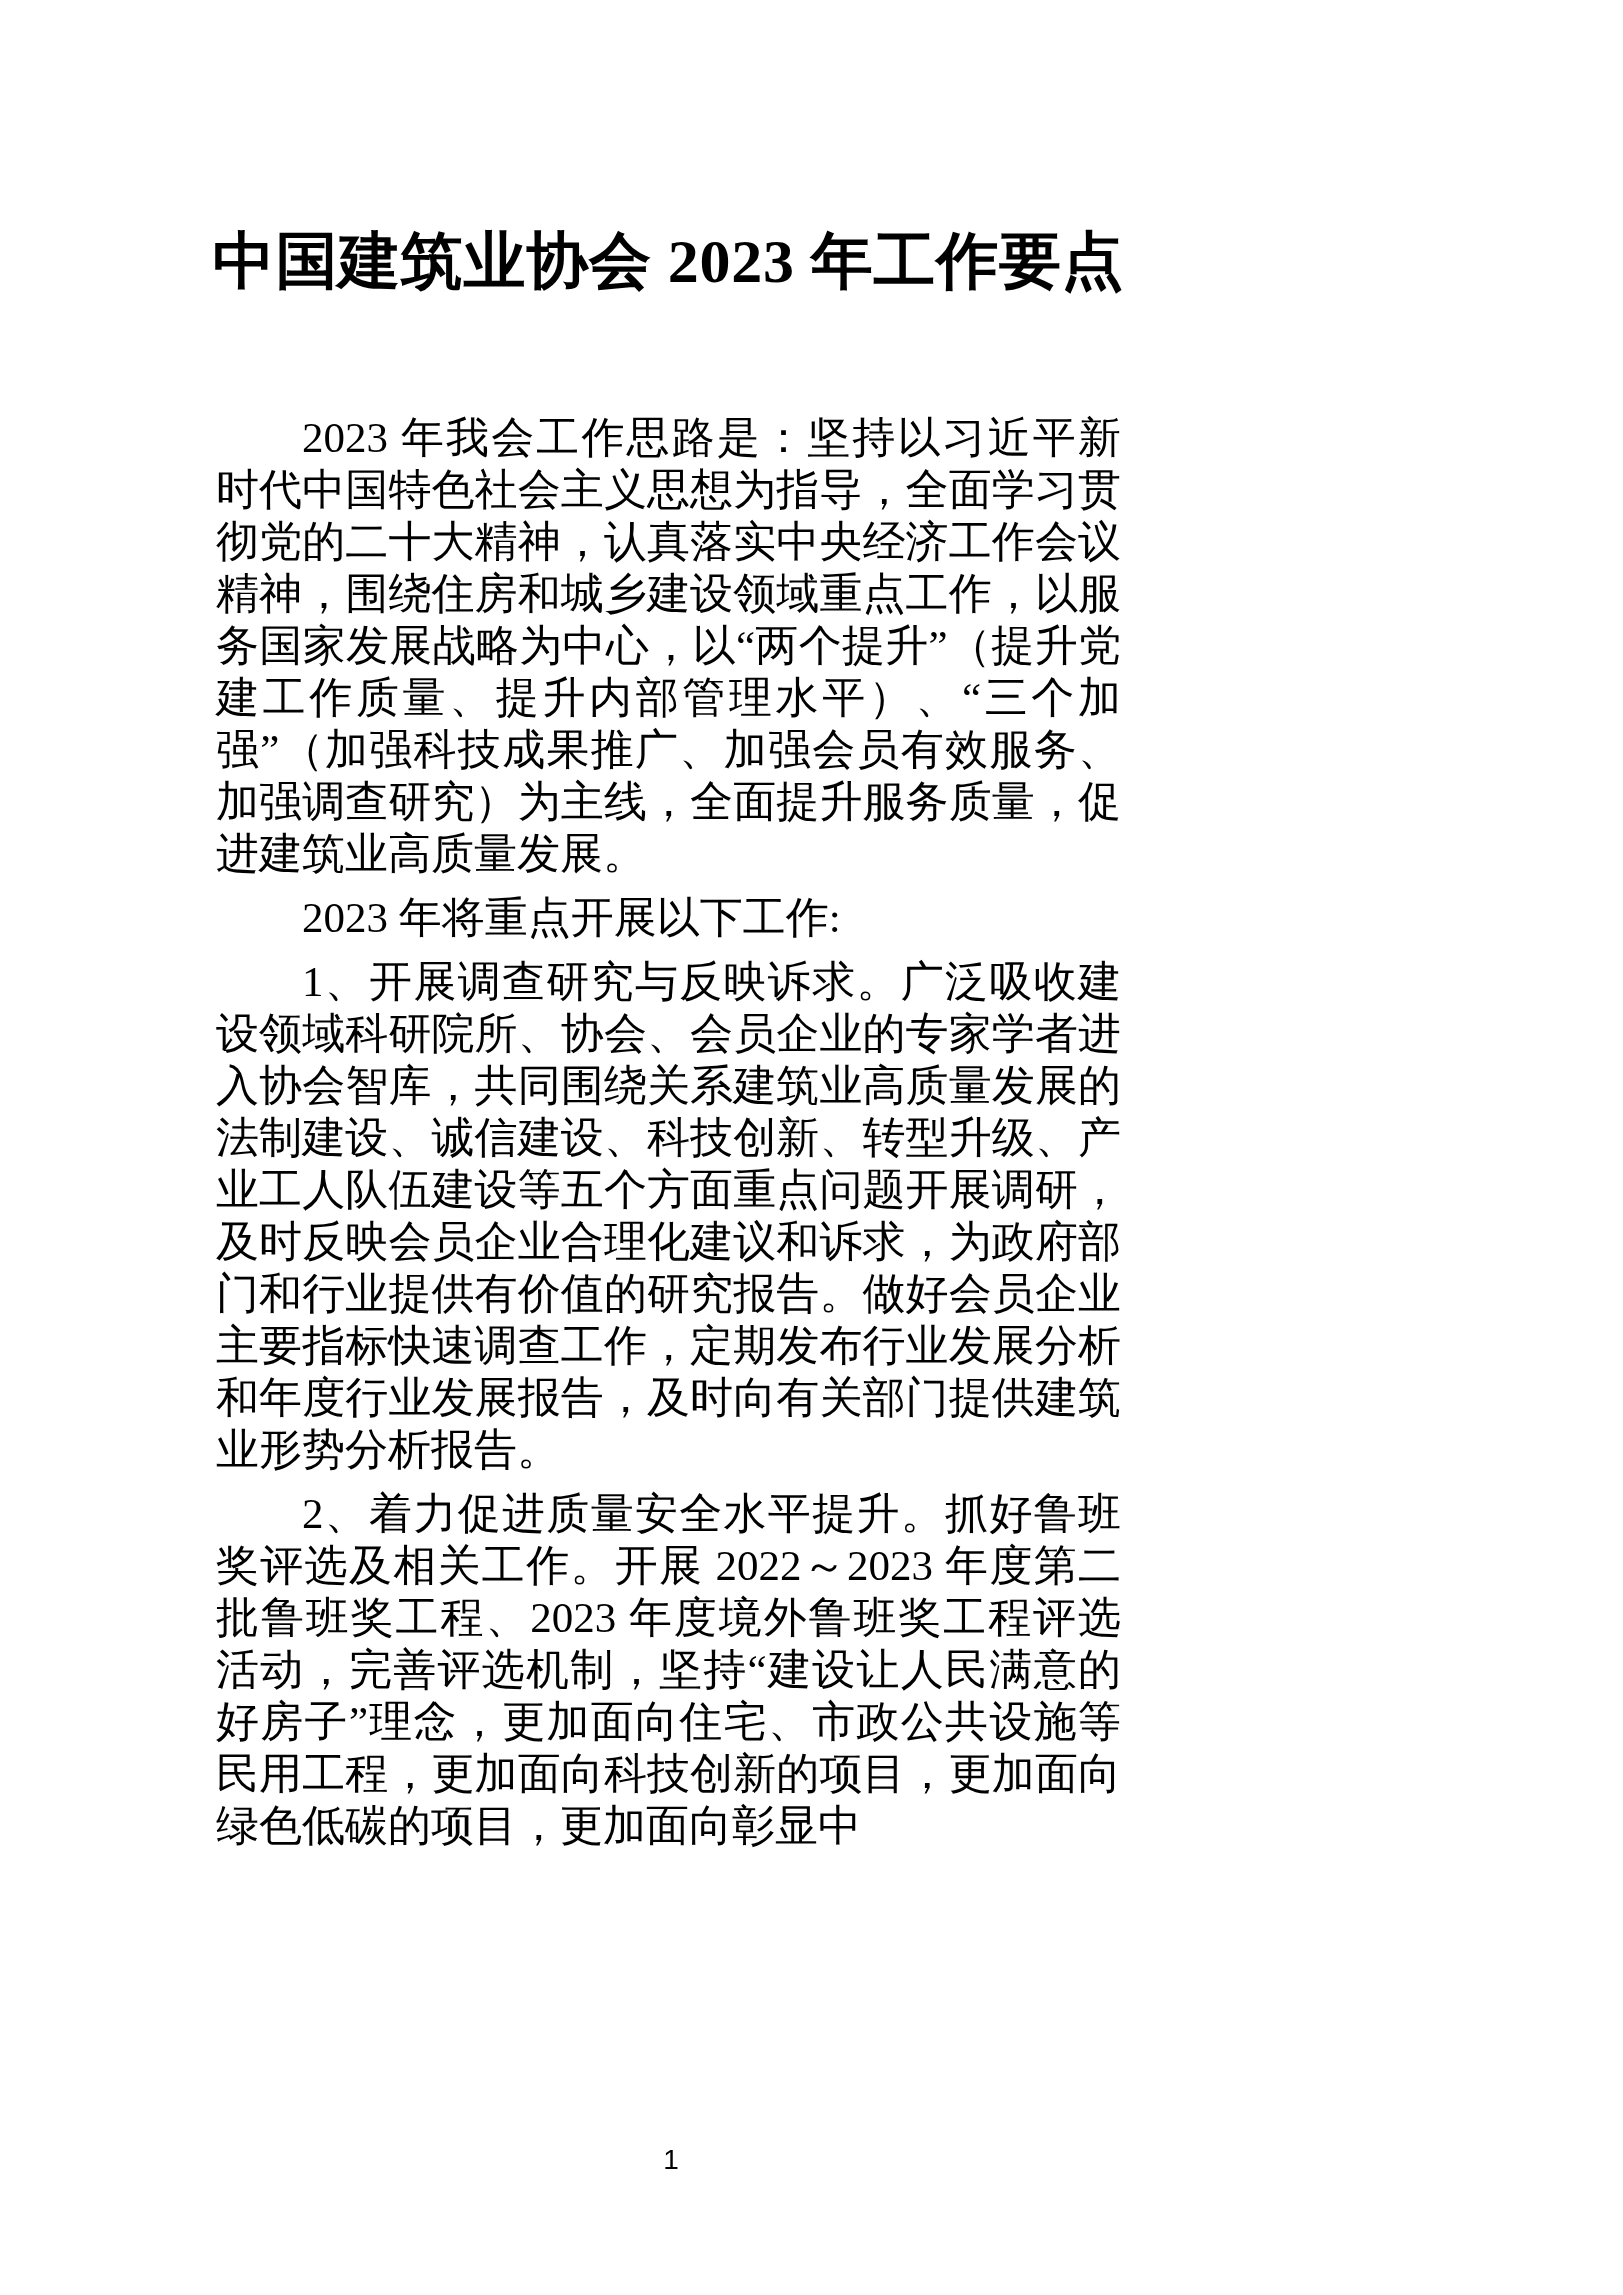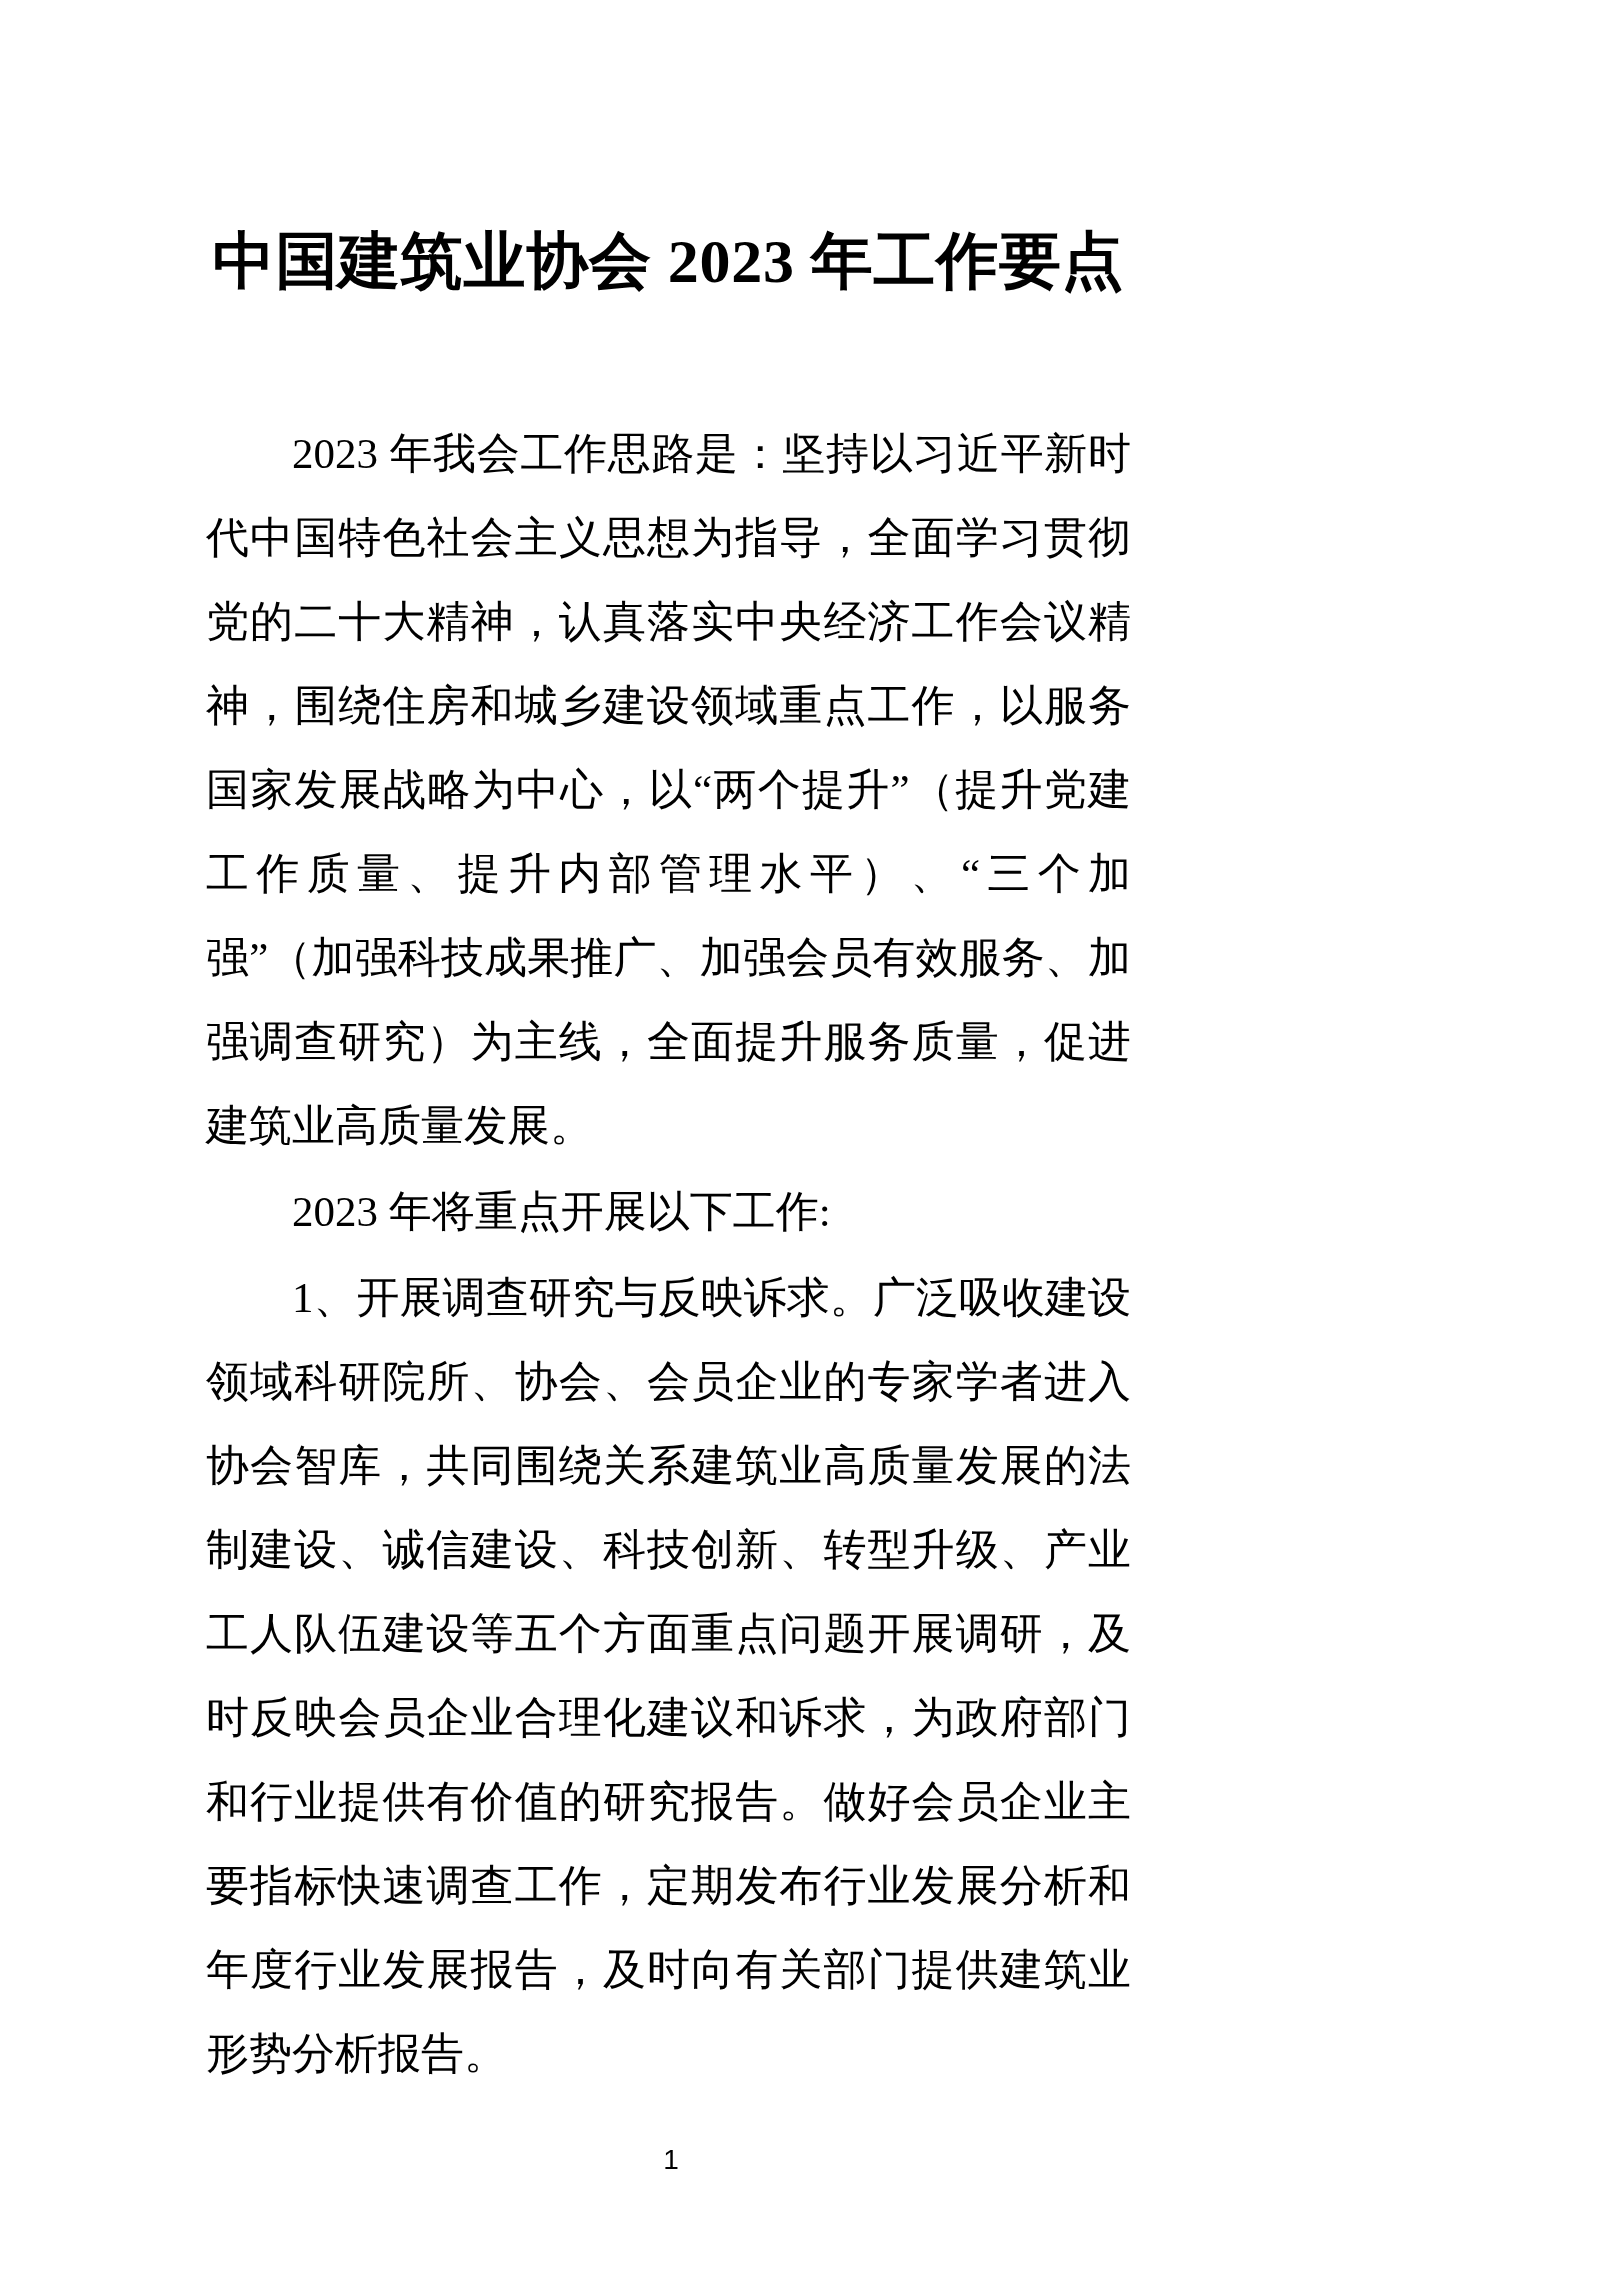--- a/index.html
+++ b/index.html
@@ -21,23 +21,23 @@
   .doc-title {
     margin: 0 0 98px 0;
     font-size: 62px;
     line-height: 105px;
     font-weight: 700;
     text-align: center;
     letter-spacing: 0.7px;
     font-family: "Liberation Serif", "DejaVu Serif", serif;
   }
   .para {
-    margin: 2px;
+    margin: 12px;
     font-size: 43px;
-    line-height: 84px;
+    line-height: 52px;
     text-align: justify;
     text-indent: 2em;
     word-break: break-all;
   }
   .para .lead {
     font-weight: 400;
   }
   .page-footer {
     position: absolute;
     left: 0;
@@ -65,20 +65,23 @@
     </p>
 
     <p class="para">
       <span>2023 年将重点开展以下工作:</span>
     </p>
 
     <p class="para">
       <b class="lead">1、开展调查研究与反映诉求。</b><span>广泛吸收建设领域科研院所、协会、会员企业的专家学者进入协会智库，共同围绕关系建筑业高质量发展的法制建设、诚信建设、科技创新、转型升级、产业工人队伍建设等五个方面重点问题开展调研，及时反映会员企业合理化建议和诉求，为政府部门和行业提供有价值的研究报告。做好会员企业主要指标快速调查工作，定期发布行业发展分析和年度行业发展报告，及时向有关部门提供建筑业形势分析报告。</span>
     </p>
 
+    <p class="para">
+      <b class="lead">2、着力促进质量安全水平提升。</b><span>抓好鲁班奖评选及相关工作。开展 2022～2023 年度第二批鲁班奖工程、2023 年度境外鲁班奖工程评选活动，完善评选机制，坚持“建设让人民满意的好房子”理念，更加面向住宅、市政公共设施等民用工程，更加面向科技创新的项目，更加面向绿色低碳的项目，更加面向彰显中</span>
+    </p>
 
   </div>
 
   <div class="page-footer">
     <span class="page-number">1</span>
   </div>
 
 </div>
 
 

